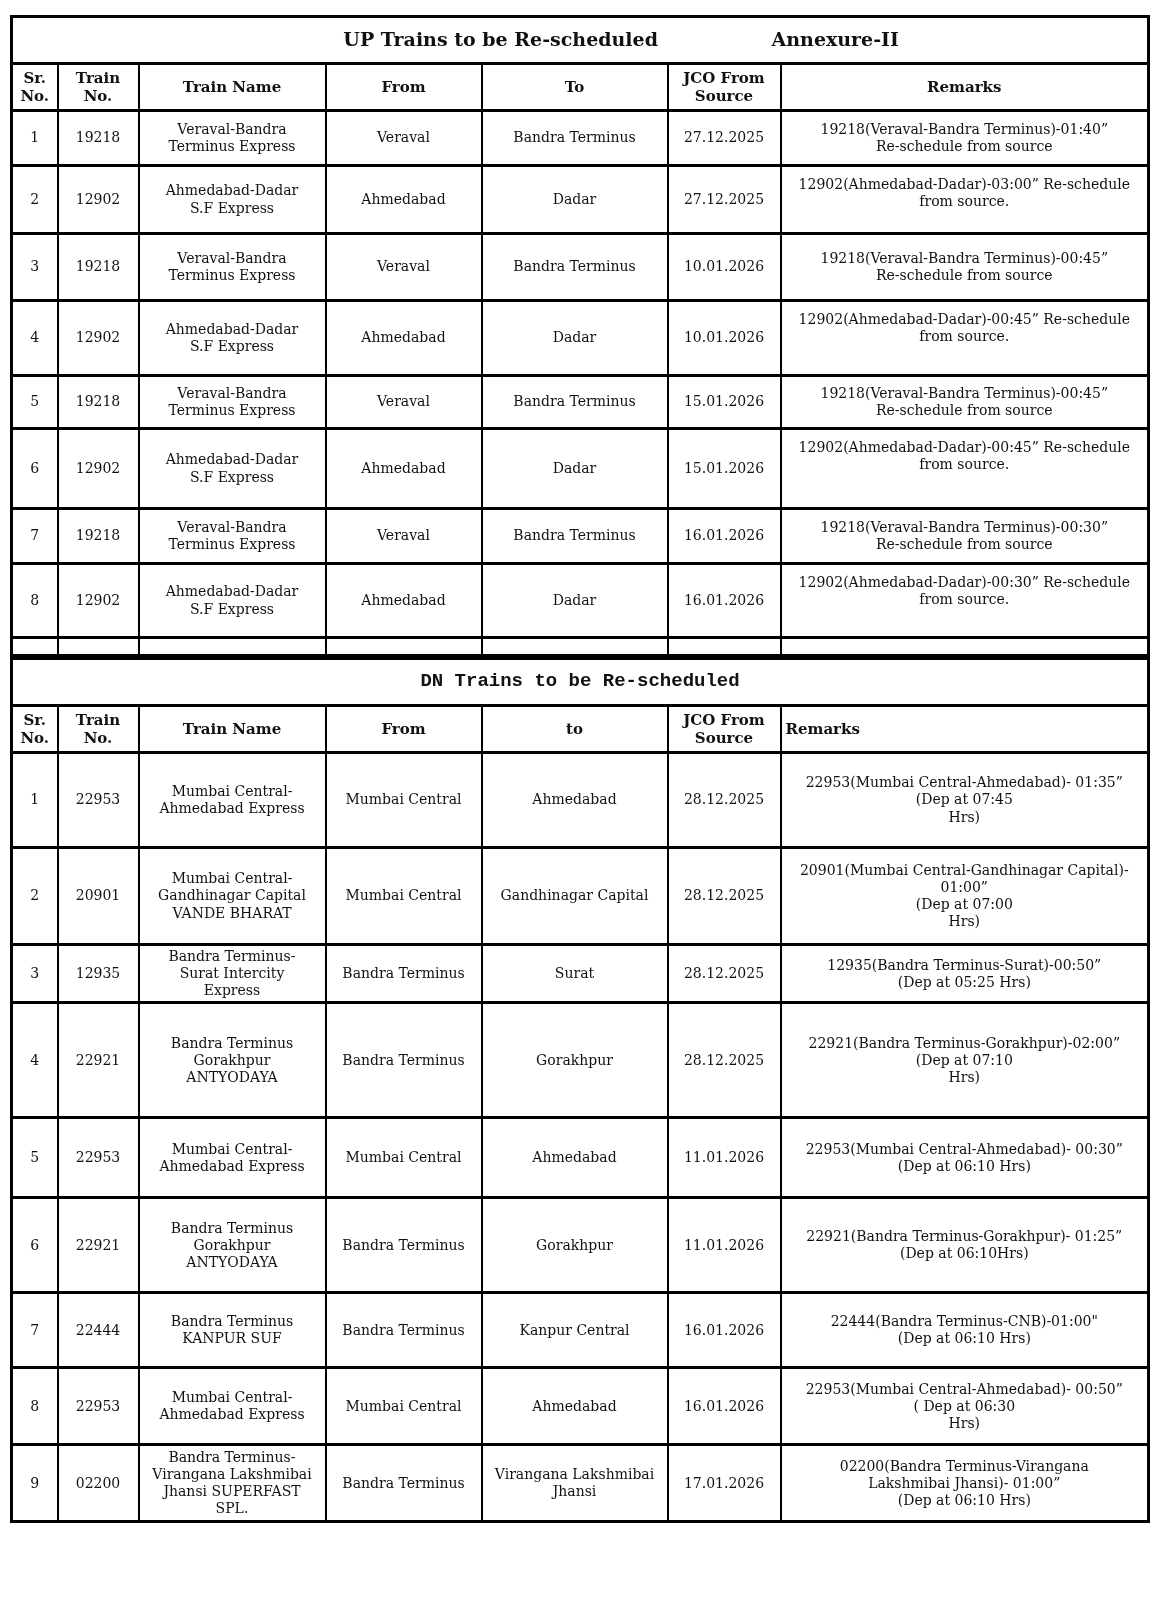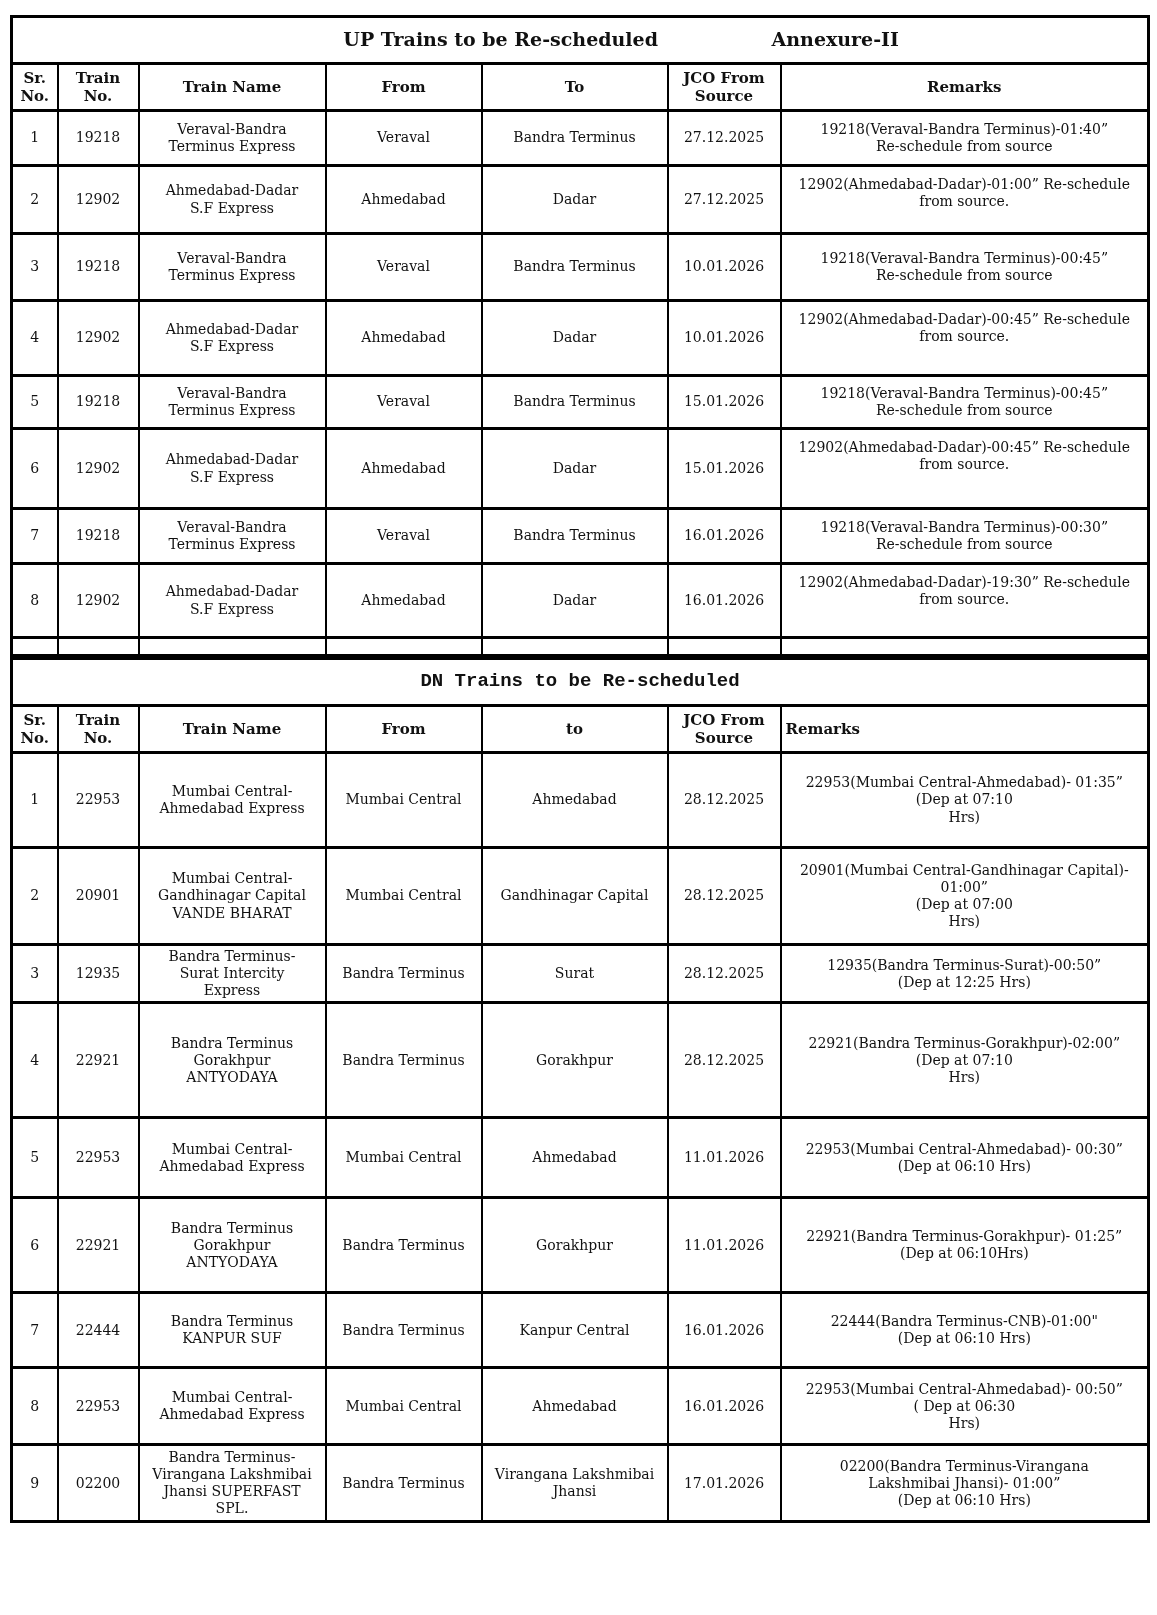--- a/index.html
+++ b/index.html
@@ -109,21 +109,21 @@
 Re-schedule from source</td>
         </tr>
         <tr class="up-row-2">
           <td>2</td>
           <td>12902</td>
           <td>Ahmedabad-Dadar
 S.F Express</td>
           <td>Ahmedabad</td>
           <td>Dadar</td>
           <td>27.12.2025</td>
-          <td>12902(Ahmedabad-Dadar)-01:00” Re-schedule
+          <td>12902(Ahmedabad-Dadar)-03:00” Re-schedule
 from source.</td>
         </tr>
         <tr class="up-row-3">
           <td>3</td>
           <td>19218</td>
           <td>Veraval-Bandra
 Terminus Express</td>
           <td>Veraval</td>
           <td>Bandra Terminus</td>
           <td>10.01.2026</td>
@@ -175,21 +175,21 @@
 Re-schedule from source</td>
         </tr>
         <tr class="up-row-8">
           <td>8</td>
           <td>12902</td>
           <td>Ahmedabad-Dadar
 S.F Express</td>
           <td>Ahmedabad</td>
           <td>Dadar</td>
           <td>16.01.2026</td>
-          <td>12902(Ahmedabad-Dadar)-19:30” Re-schedule
+          <td>12902(Ahmedabad-Dadar)-00:30” Re-schedule
 from source.</td>
         </tr>
         <tr class="up-row-blank">
           <td></td>
           <td></td>
           <td></td>
           <td></td>
           <td></td>
           <td></td>
           <td></td>
@@ -228,21 +228,21 @@
     <tbody id="dn-body">
         <tr class="dn-row-1">
           <td>1</td>
           <td>22953</td>
           <td>Mumbai Central-
 Ahmedabad Express</td>
           <td>Mumbai Central</td>
           <td>Ahmedabad</td>
           <td>28.12.2025</td>
           <td>22953(Mumbai Central-Ahmedabad)- 01:35”
-(Dep at 07:10
+(Dep at 07:45
 Hrs)</td>
         </tr>
         <tr class="dn-row-2">
           <td>2</td>
           <td>20901</td>
           <td>Mumbai Central-
 Gandhinagar Capital
 VANDE BHARAT</td>
           <td>Mumbai Central</td>
           <td>Gandhinagar Capital</td>
@@ -255,21 +255,21 @@
         <tr class="dn-row-3">
           <td>3</td>
           <td>12935</td>
           <td>Bandra Terminus-
 Surat Intercity
 Express</td>
           <td>Bandra Terminus</td>
           <td>Surat</td>
           <td>28.12.2025</td>
           <td>12935(Bandra Terminus-Surat)-00:50”
-(Dep at 12:25 Hrs)</td>
+(Dep at 05:25 Hrs)</td>
         </tr>
         <tr class="dn-row-4">
           <td>4</td>
           <td>22921</td>
           <td>Bandra Terminus
 Gorakhpur
 ANTYODAYA</td>
           <td>Bandra Terminus</td>
           <td>Gorakhpur</td>
           <td>28.12.2025</td>

